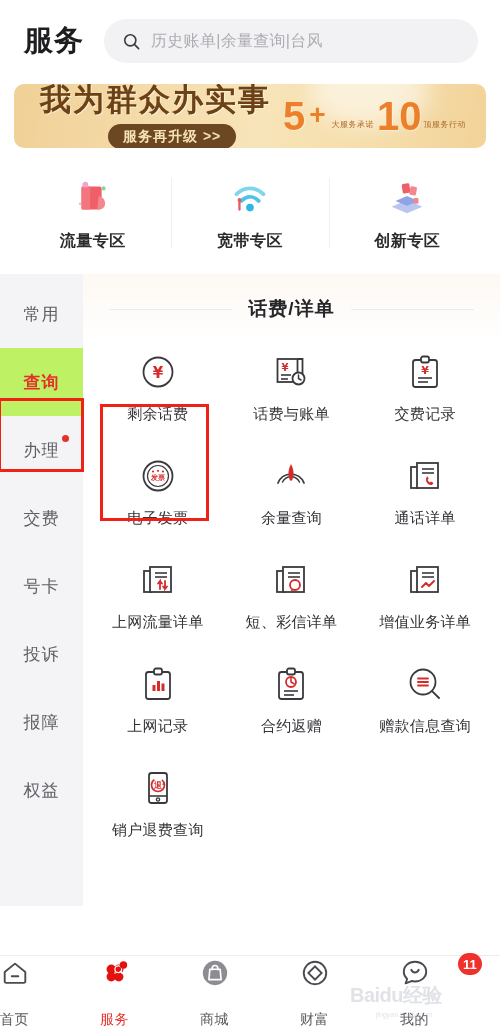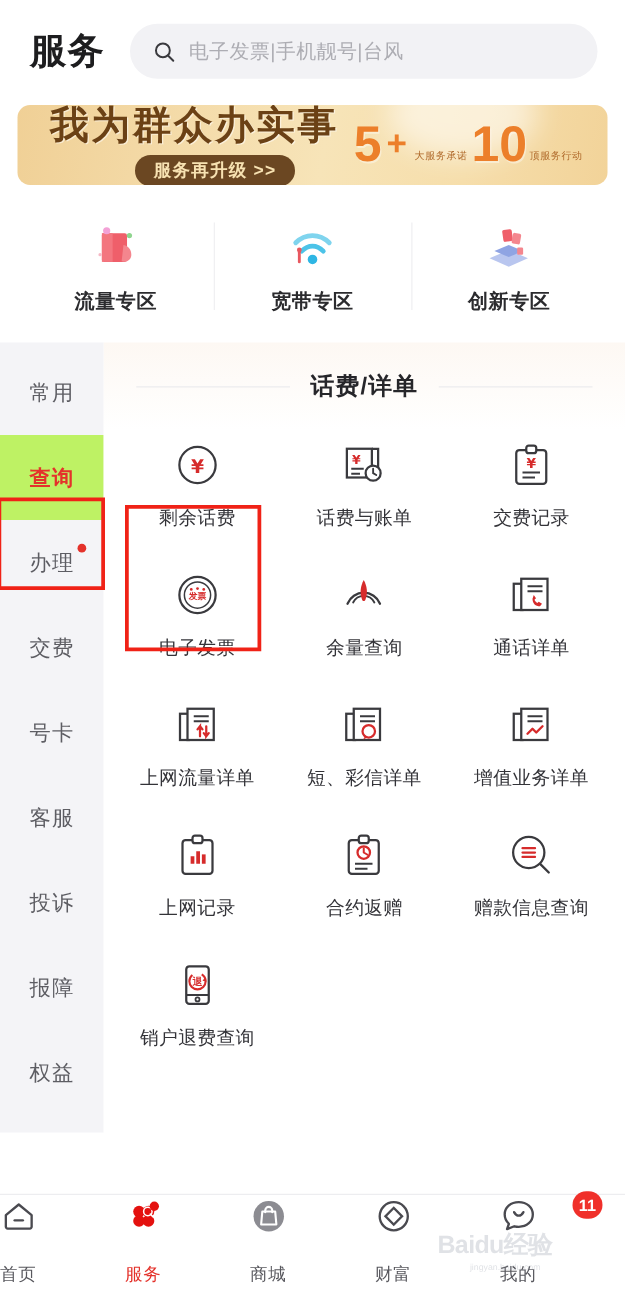--- a/index.html
+++ b/index.html
@@ -165,21 +165,21 @@
 
 <div class="app">
 
   <div class="header">
     <div class="page-title">服务</div>
     <div class="search-bar">
       <svg class="search-icon" viewBox="0 0 24 24" fill="none" stroke="#3a3a3e" stroke-width="2">
         <circle cx="10.5" cy="10.5" r="7"></circle>
           <line x1="15.6" y1="15.6" x2="21" y2="21" stroke-linecap="round"></line>
       </svg>
-      <div class="search-placeholder">电子发票|手机靓号|台风</div>
+      <div class="search-placeholder">历史账单|余量查询|台风</div>
     </div>
   </div>
 
   <div class="banner-wrap">
     <div class="banner">
       <div class="banner-left">
         <div class="banner-title">我为群众办实事</div>
         <div class="banner-btn">服务再升级 &gt;&gt;</div>
       </div>
       <div class="banner-right">
@@ -241,23 +241,20 @@
       </div>
       <div class="side-item">
         <span>办理</span>
         <span class="side-dot"></span>
       </div>
       <div class="side-item">
         <span>交费</span>
       </div>
       <div class="side-item">
         <span>号卡</span>
-      </div>
-      <div class="side-item">
-        <span>客服</span>
       </div>
       <div class="side-item">
         <span>投诉</span>
       </div>
       <div class="side-item">
         <span>报障</span>
       </div>
       <div class="side-item">
         <span>权益</span>
       </div>

